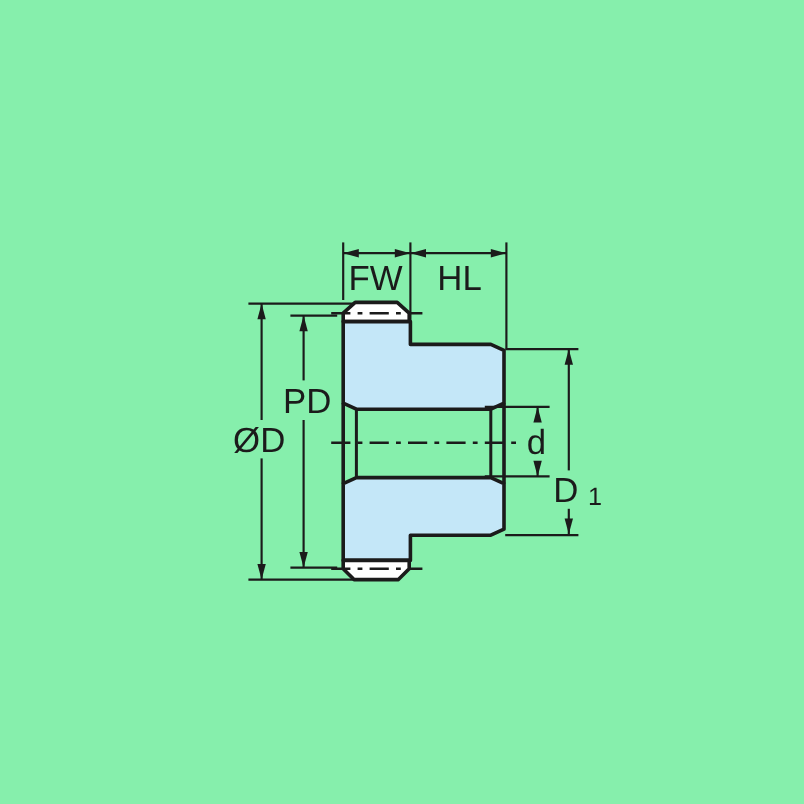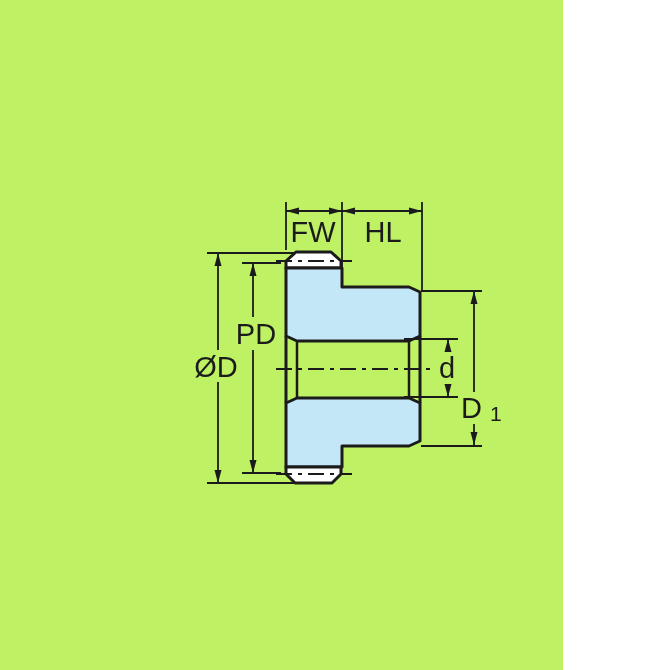--- a/index.html
+++ b/index.html
@@ -5,23 +5,23 @@
   html, body {
     margin: 0;
     padding: 0;
     width: 670px;
     height: 670px;
     background: #ffffff;
     font-family: "Liberation Sans", sans-serif;
   }
   .canvas {
     position: relative;
-    width: 563px;
+    width: 670px;
     height: 670px;
-    background: #bef264;
+    background: #86efac;
     overflow: hidden;
   }
   svg { display: block; }
   text {
     font-family: "Liberation Sans", sans-serif;
     fill: #1b1b1b;
   }
   .dim-label { font-size: 29px; }
   .dim-sub   { font-size: 21px; }
 </style>

